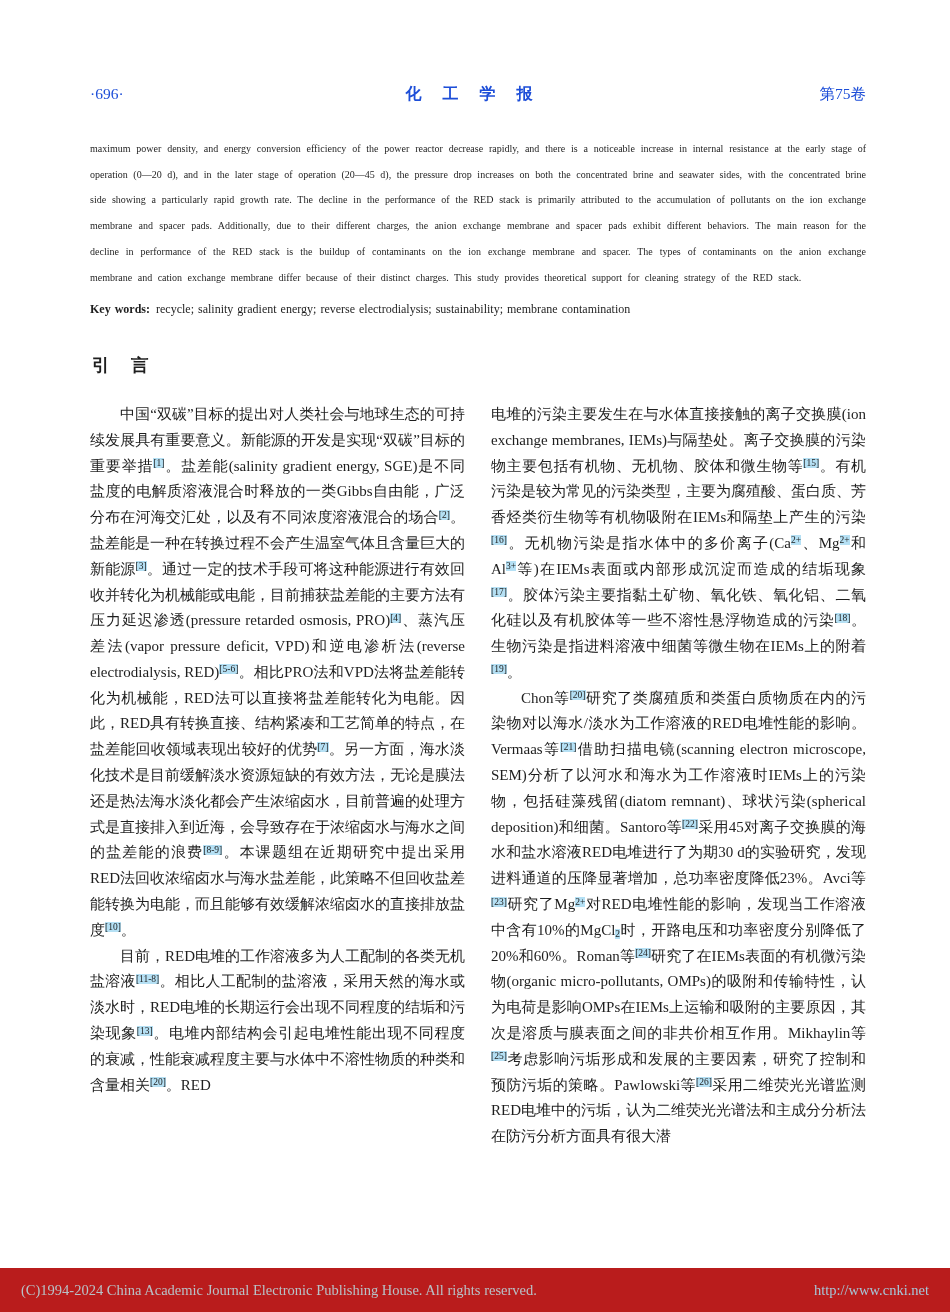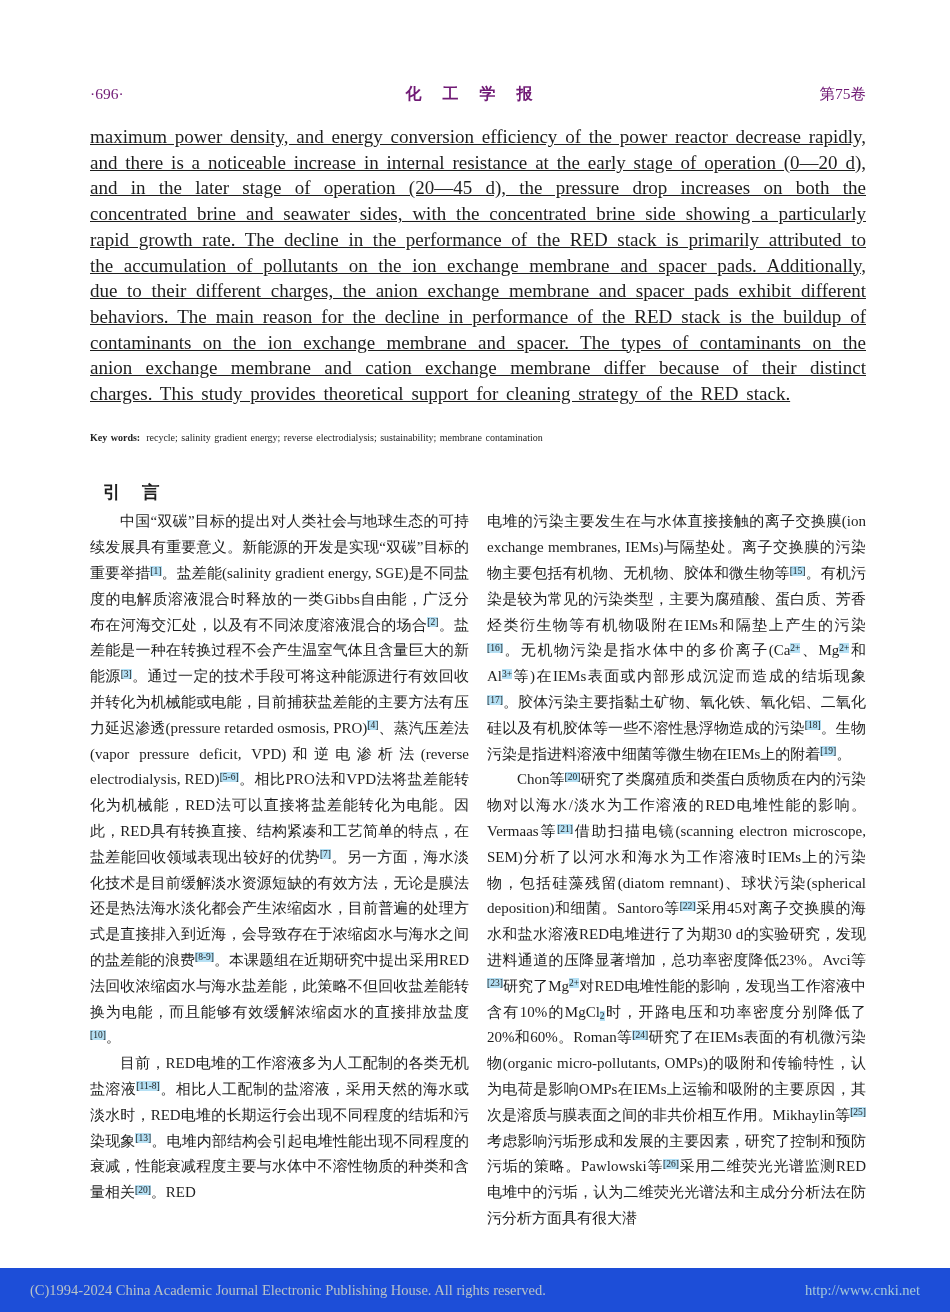--- a/index.html
+++ b/index.html
@@ -7,62 +7,62 @@
   body {
     width:950px; height:1312px; position:relative; overflow:hidden;
     font-family:"Liberation Serif","DejaVu Serif",serif;
     color:#1e1e1e;
   }
   .page { position:absolute; inset:0; }
   .content { padding:84px 84px 0 90px; }
 
   .running-head {
     display:flex; justify-content:space-between; align-items:baseline;
-    font-size:15.5px; color:#701a75;
+    font-size:15.5px; color:#1d4ed8;
   }
   .rh-center { letter-spacing:5px; word-spacing:7px; font-size:16px;font-weight:bold; }
 
   .abstract {
-    margin-top:19px;
-    font-size:19px; line-height:25.7px;
-    text-align:justify; word-spacing:3px;text-decoration:underline;
+    margin-top:31px;
+    font-size:10px; line-height:25.7px;
+    text-align:justify; word-spacing:3px;
   }
   .keywords {
-    margin-top:18px;
-    font-size:10px; line-height:25.7px;
+    margin-top:7px;
+    font-size:12px; line-height:25.7px;
     text-align:justify; word-spacing:1px;
   }
   .kw-label { font-weight:bold; margin-right:6px; }
 
   .section-title {
-    margin-top:30px; margin-left:13px;
+    margin-top:30px; margin-left:2px;
     font-size:17.5px; font-weight:bold; letter-spacing:2px;
   }
 
   .columns {
-    margin-top:5px;
-    display:flex; gap:18px;
+    margin-top:25px;
+    display:flex; gap:26px;
   }
   .col { flex:1 1 0; min-width:0; }
   .para {
     font-size:15px; line-height:25.8px;
     text-align:justify;
   }
   .indent { text-indent:2em; }
 
   sup, sub { line-height:0; font-size:9.5px; }
   sup { vertical-align:4.5px; }
   sub { vertical-align:-2px; }
   .hl { background:#b5e0f4; }
 
   .footer {
     position:absolute; left:0; right:0; bottom:0; height:44px;
-    background:#1d4ed8;
+    background:#b91c1c;
     display:flex; align-items:center; justify-content:space-between;
-    padding:0 30px;
+    padding:0 21px;
     font-size:14.5px; color:#b8c2c7;
   }
   .cnki-link { color:#a5c8d9; text-decoration:none; cursor:pointer; }
 </style>
 </head>
 <body>
 
 <div class="page">
   <div class="content">
 

